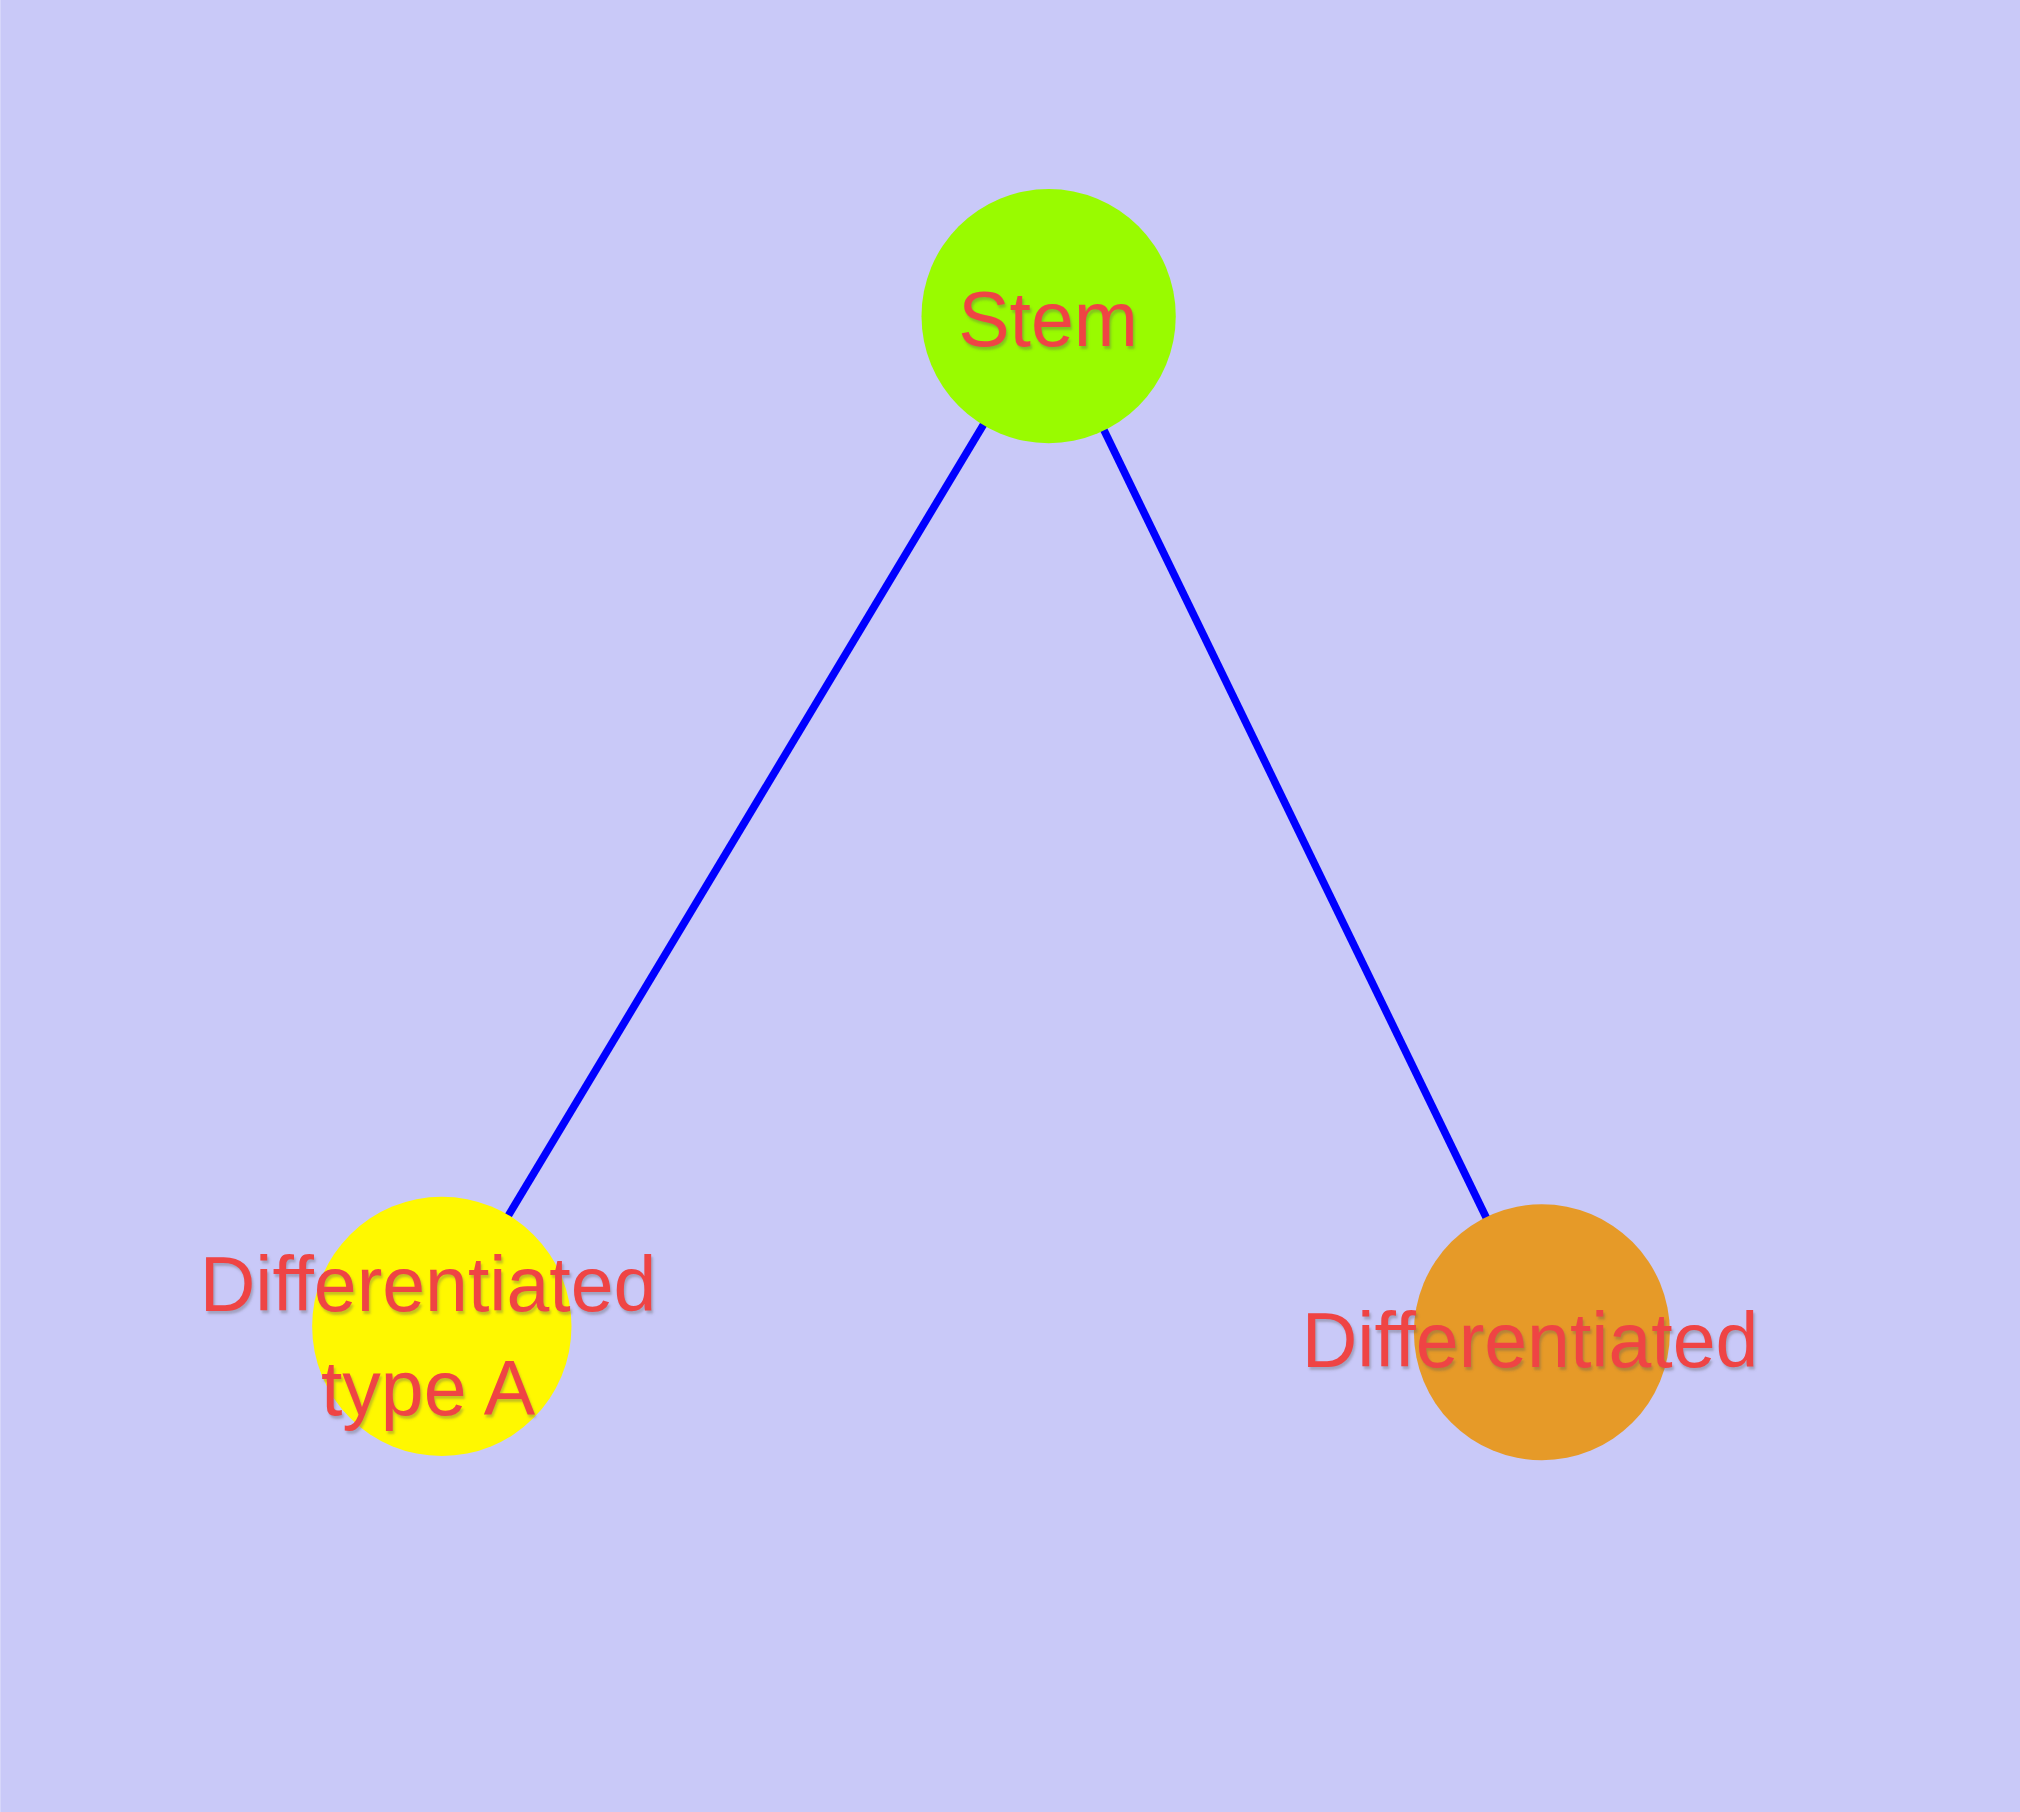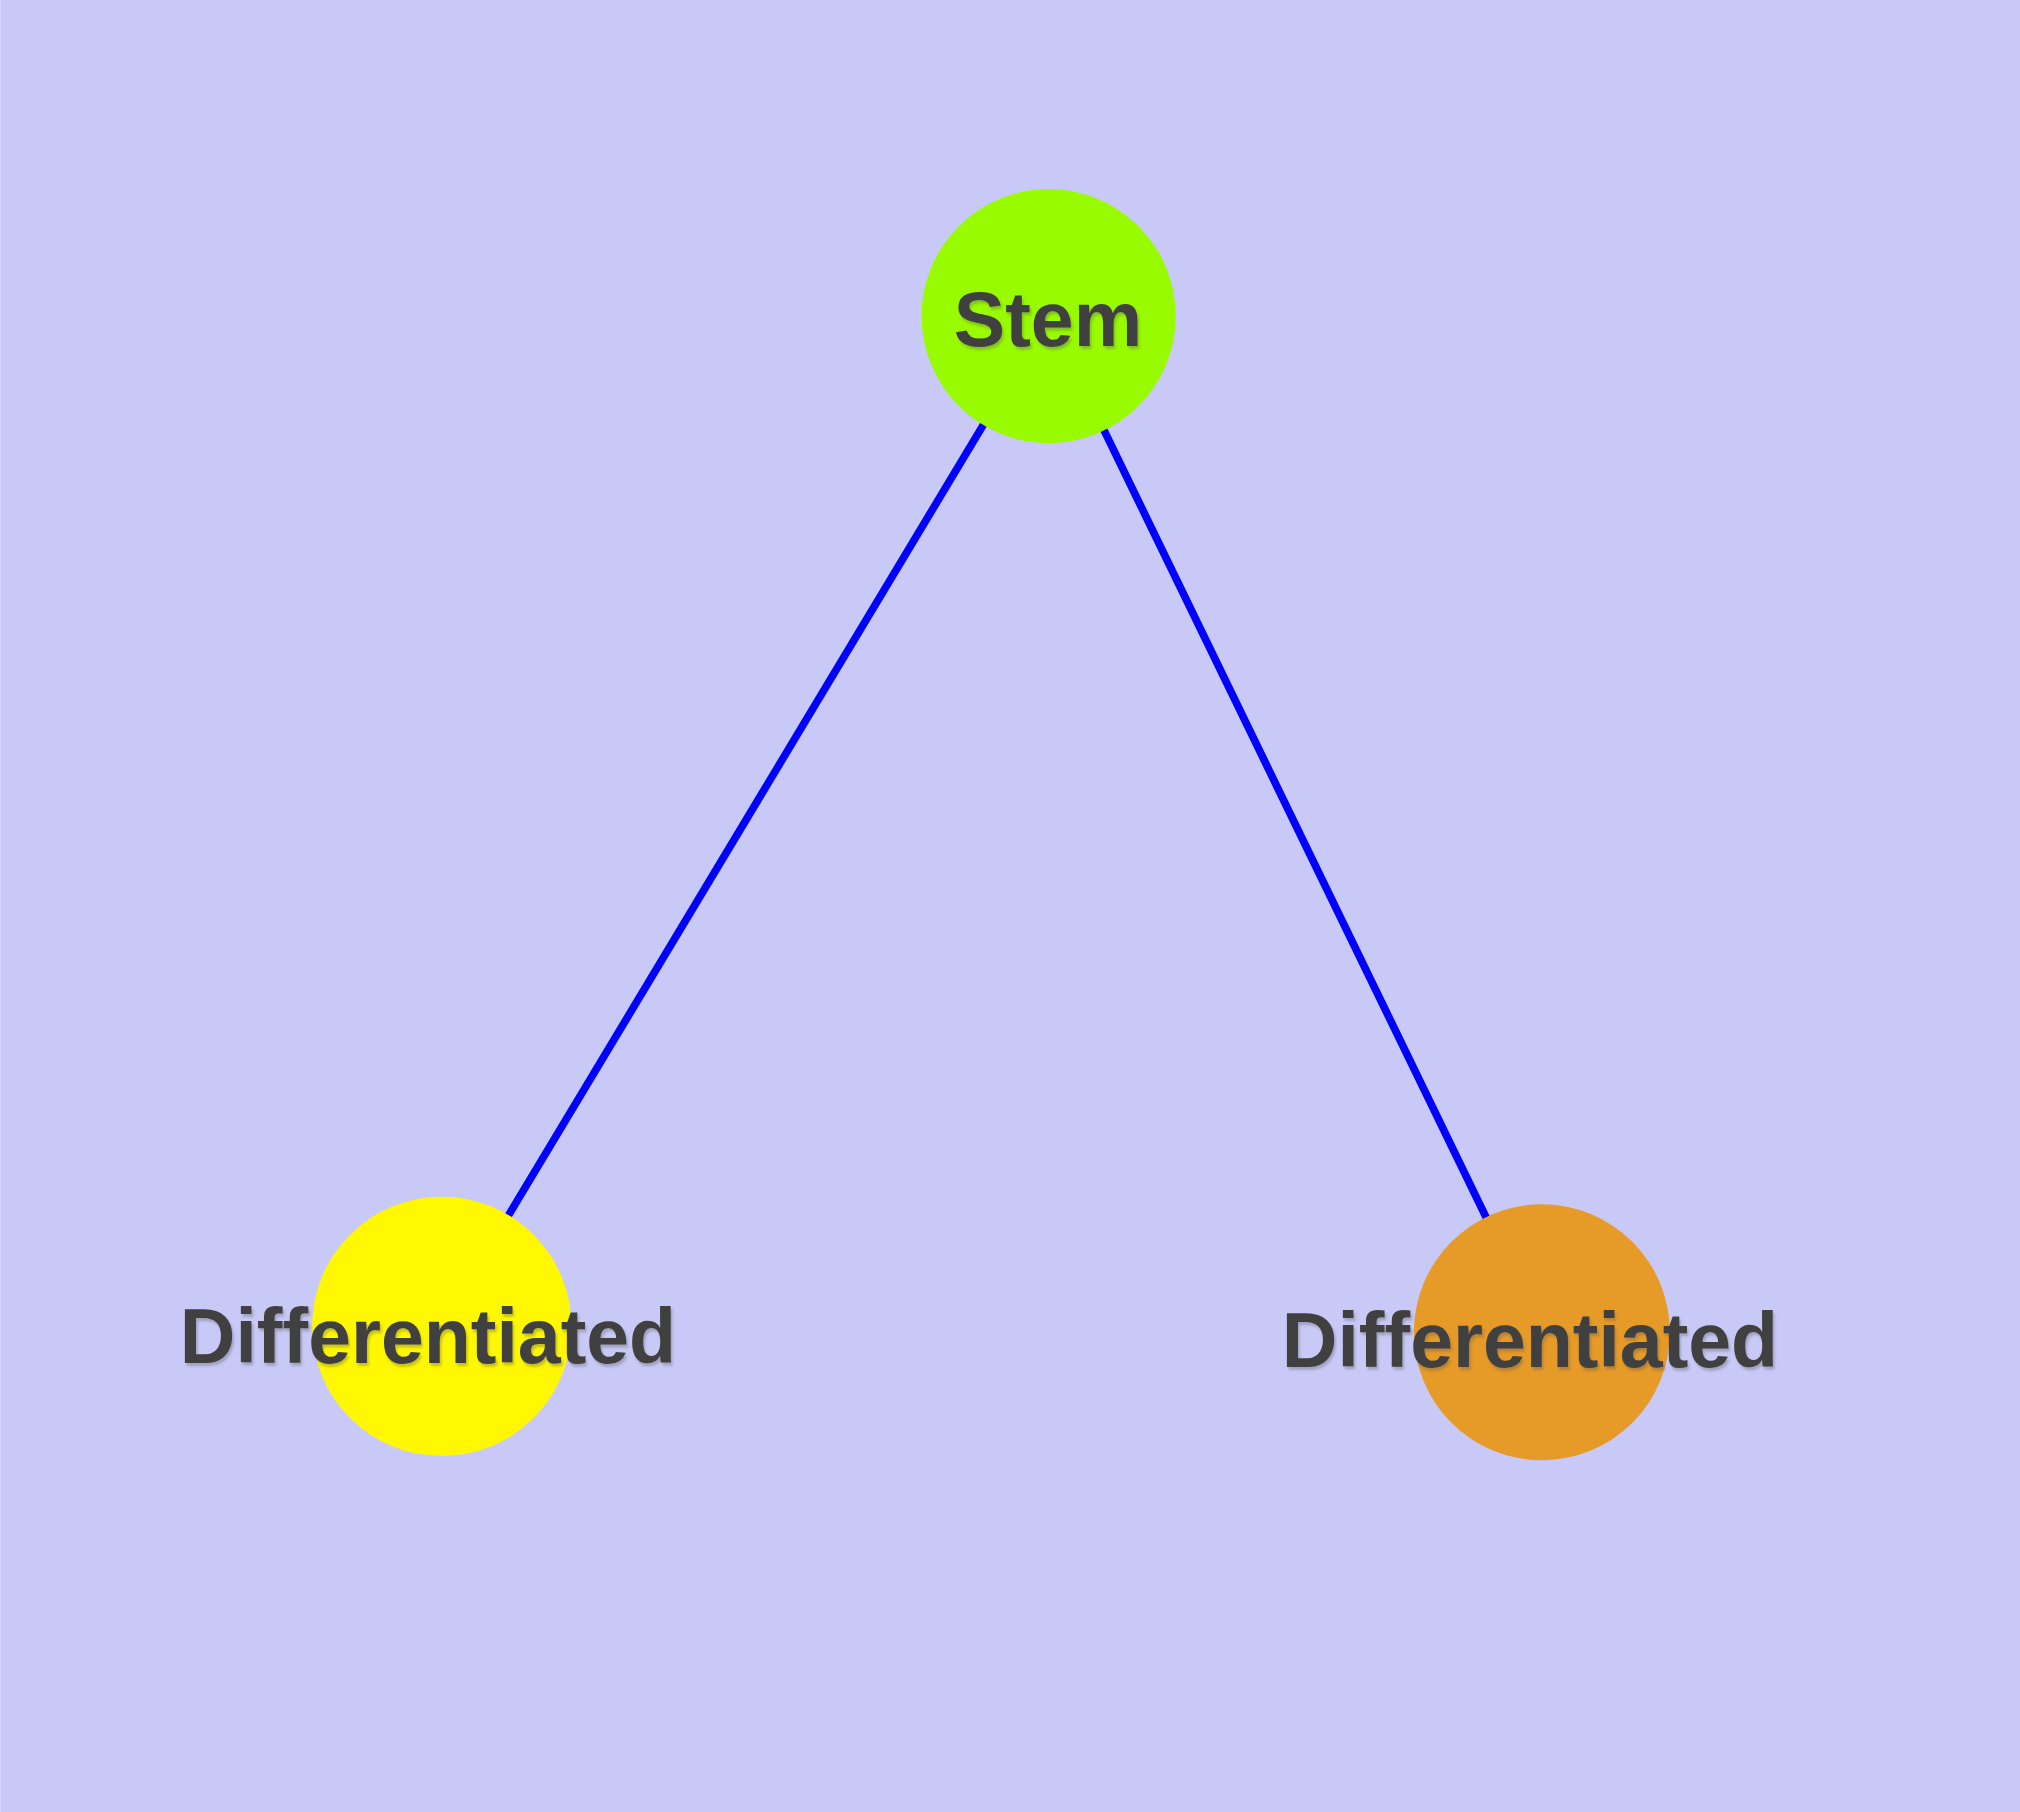--- a/index.html
+++ b/index.html
@@ -17,24 +17,24 @@
   #stage svg {
     position: absolute;
     left: 0;
     top: 0;
     display: block;
   }
   .node-label {
     position: absolute;
     transform: translate(-50%, -50%);
     text-align: center;
-    font-weight: 700;
+    font-weight: 400;
     font-size: 77px;
     line-height: 104px;
-    color: #404040;
+    color: #ef4444;
     white-space: nowrap;
     text-shadow: 1.7px 2.5px 2.5px rgba(90, 90, 90, 0.35);
   }
   .node-label span { display: block; }
   .lbl-stem   { left: 1048px; top: 319px;  }
   .lbl-type-a { left: 428px;  top: 1336px; }
   .lbl-type-b { left: 1530px; top: 1340px; }
 </style>
 </head>
 <body>
@@ -51,19 +51,20 @@
     <circle cx="521" cy="1565" r="153" stroke-width="6" fill="#FFF800"></circle>
     <circle cx="1819" cy="1572" r="151" stroke-width="6" fill="#E69A28"></circle>
   </svg>
 
   <div class="node-label lbl-stem">
     <span>Stem</span>
   </div>
 
   <div class="node-label lbl-type-a">
     <span>Differentiated</span>
+    <span>type A</span>
   </div>
 
   <div class="node-label lbl-type-b">
     <span>Differentiated</span>
   </div>
 </div>
 
 
 </body></html>

